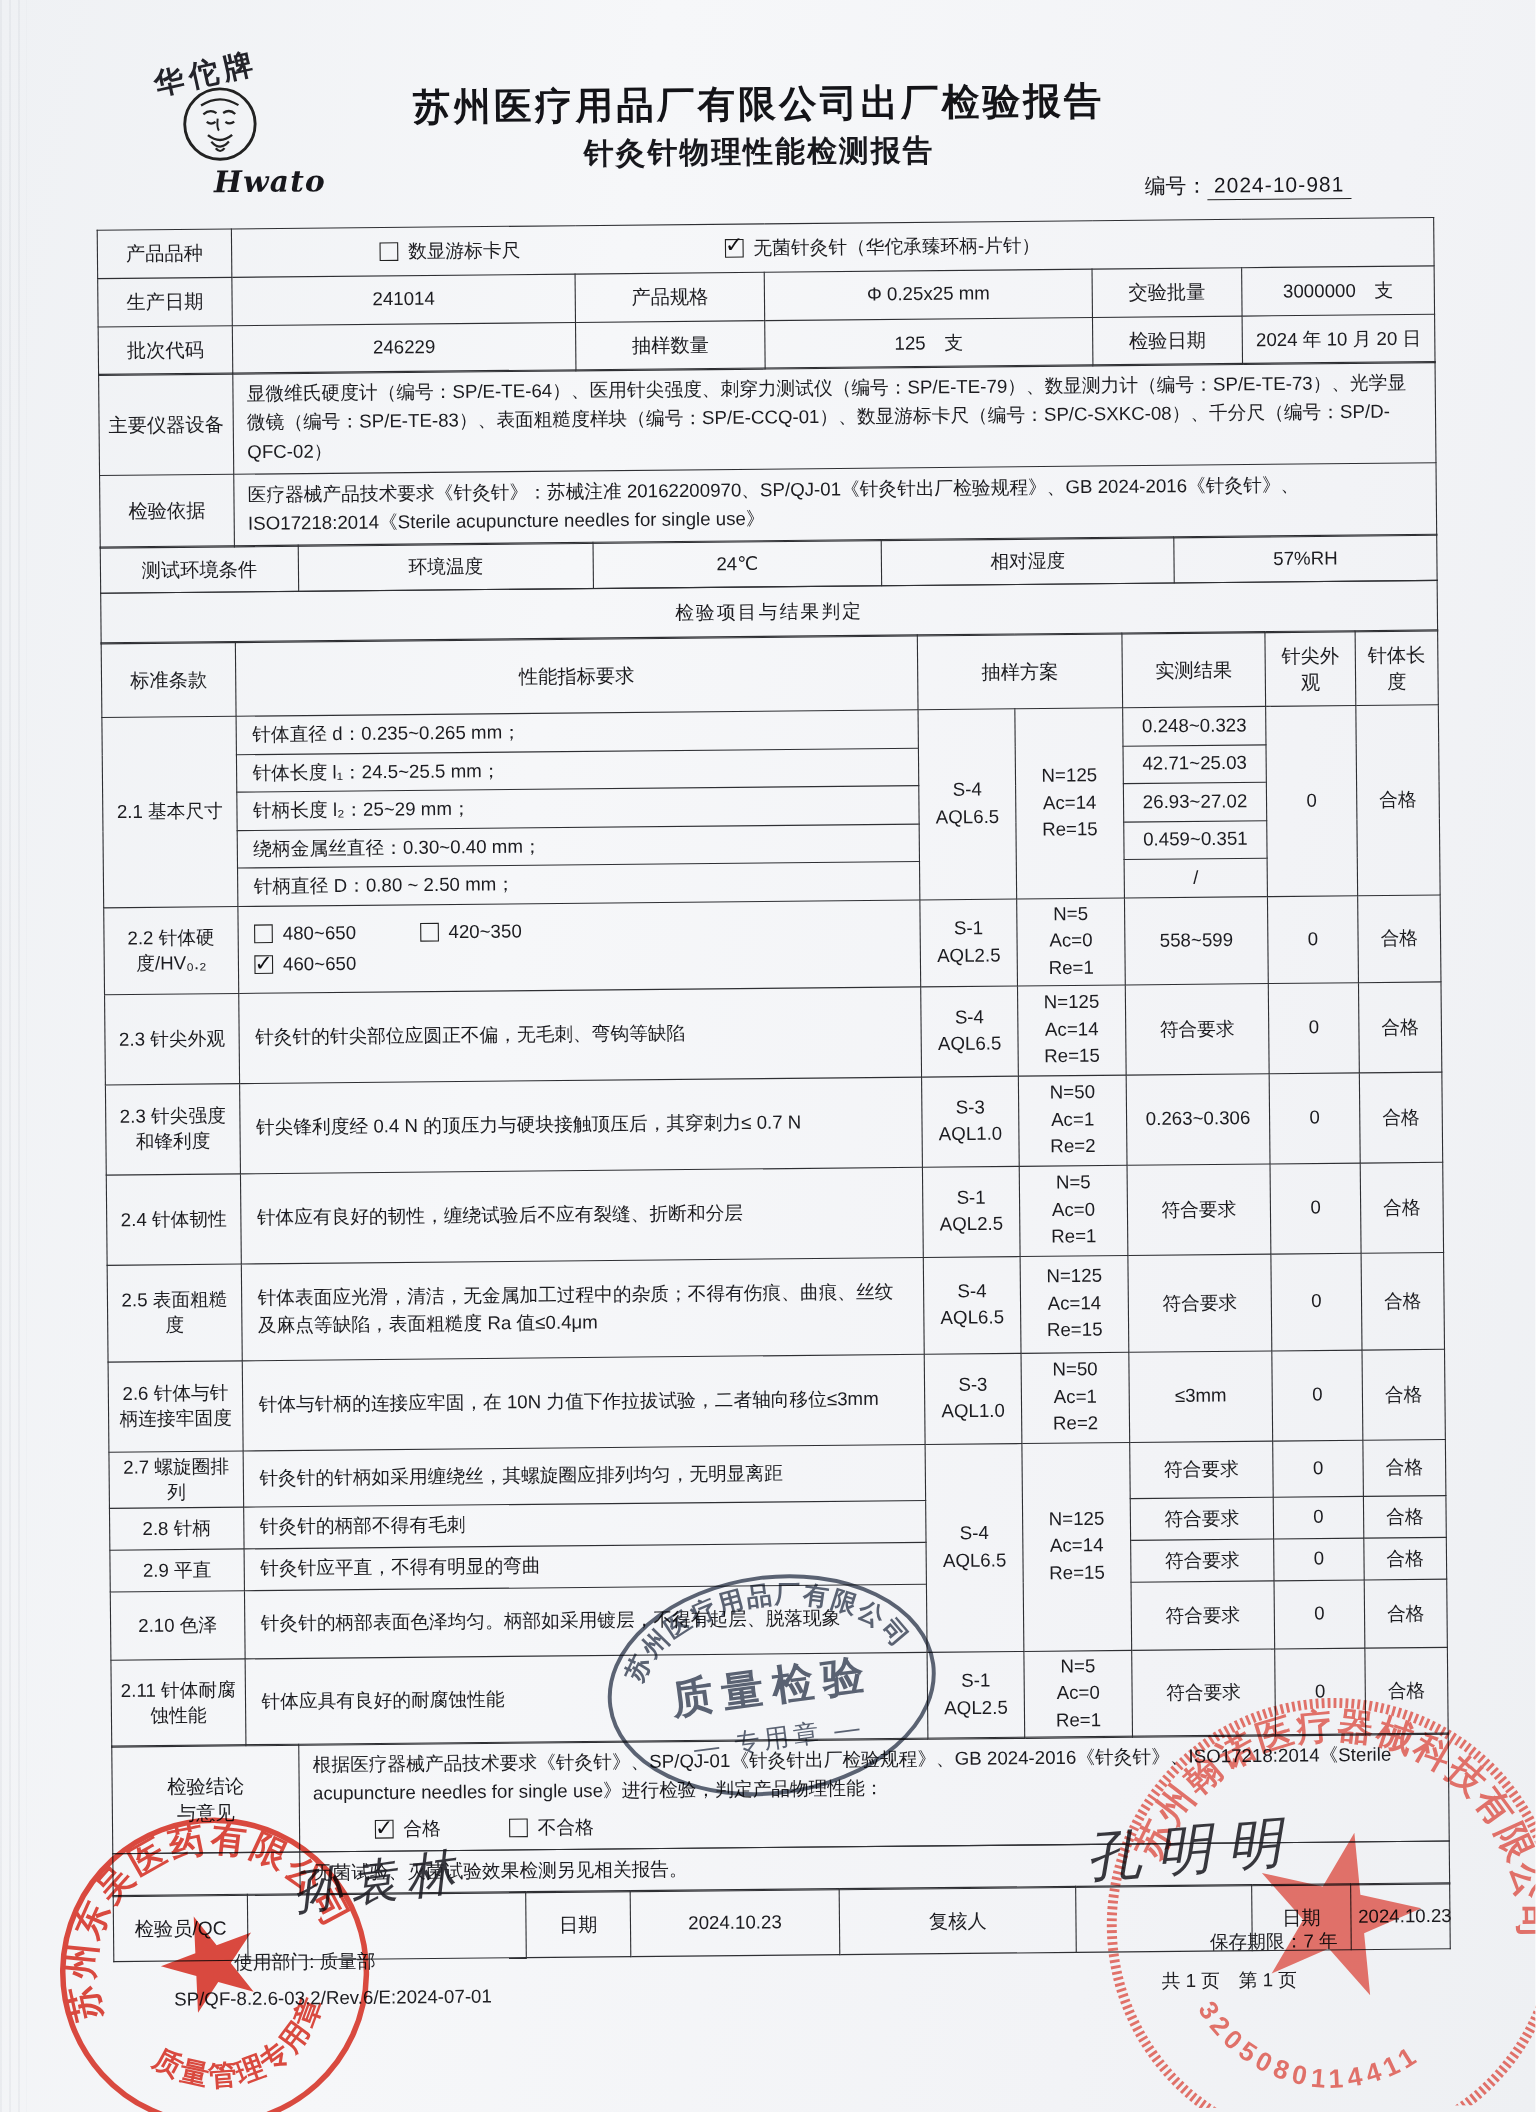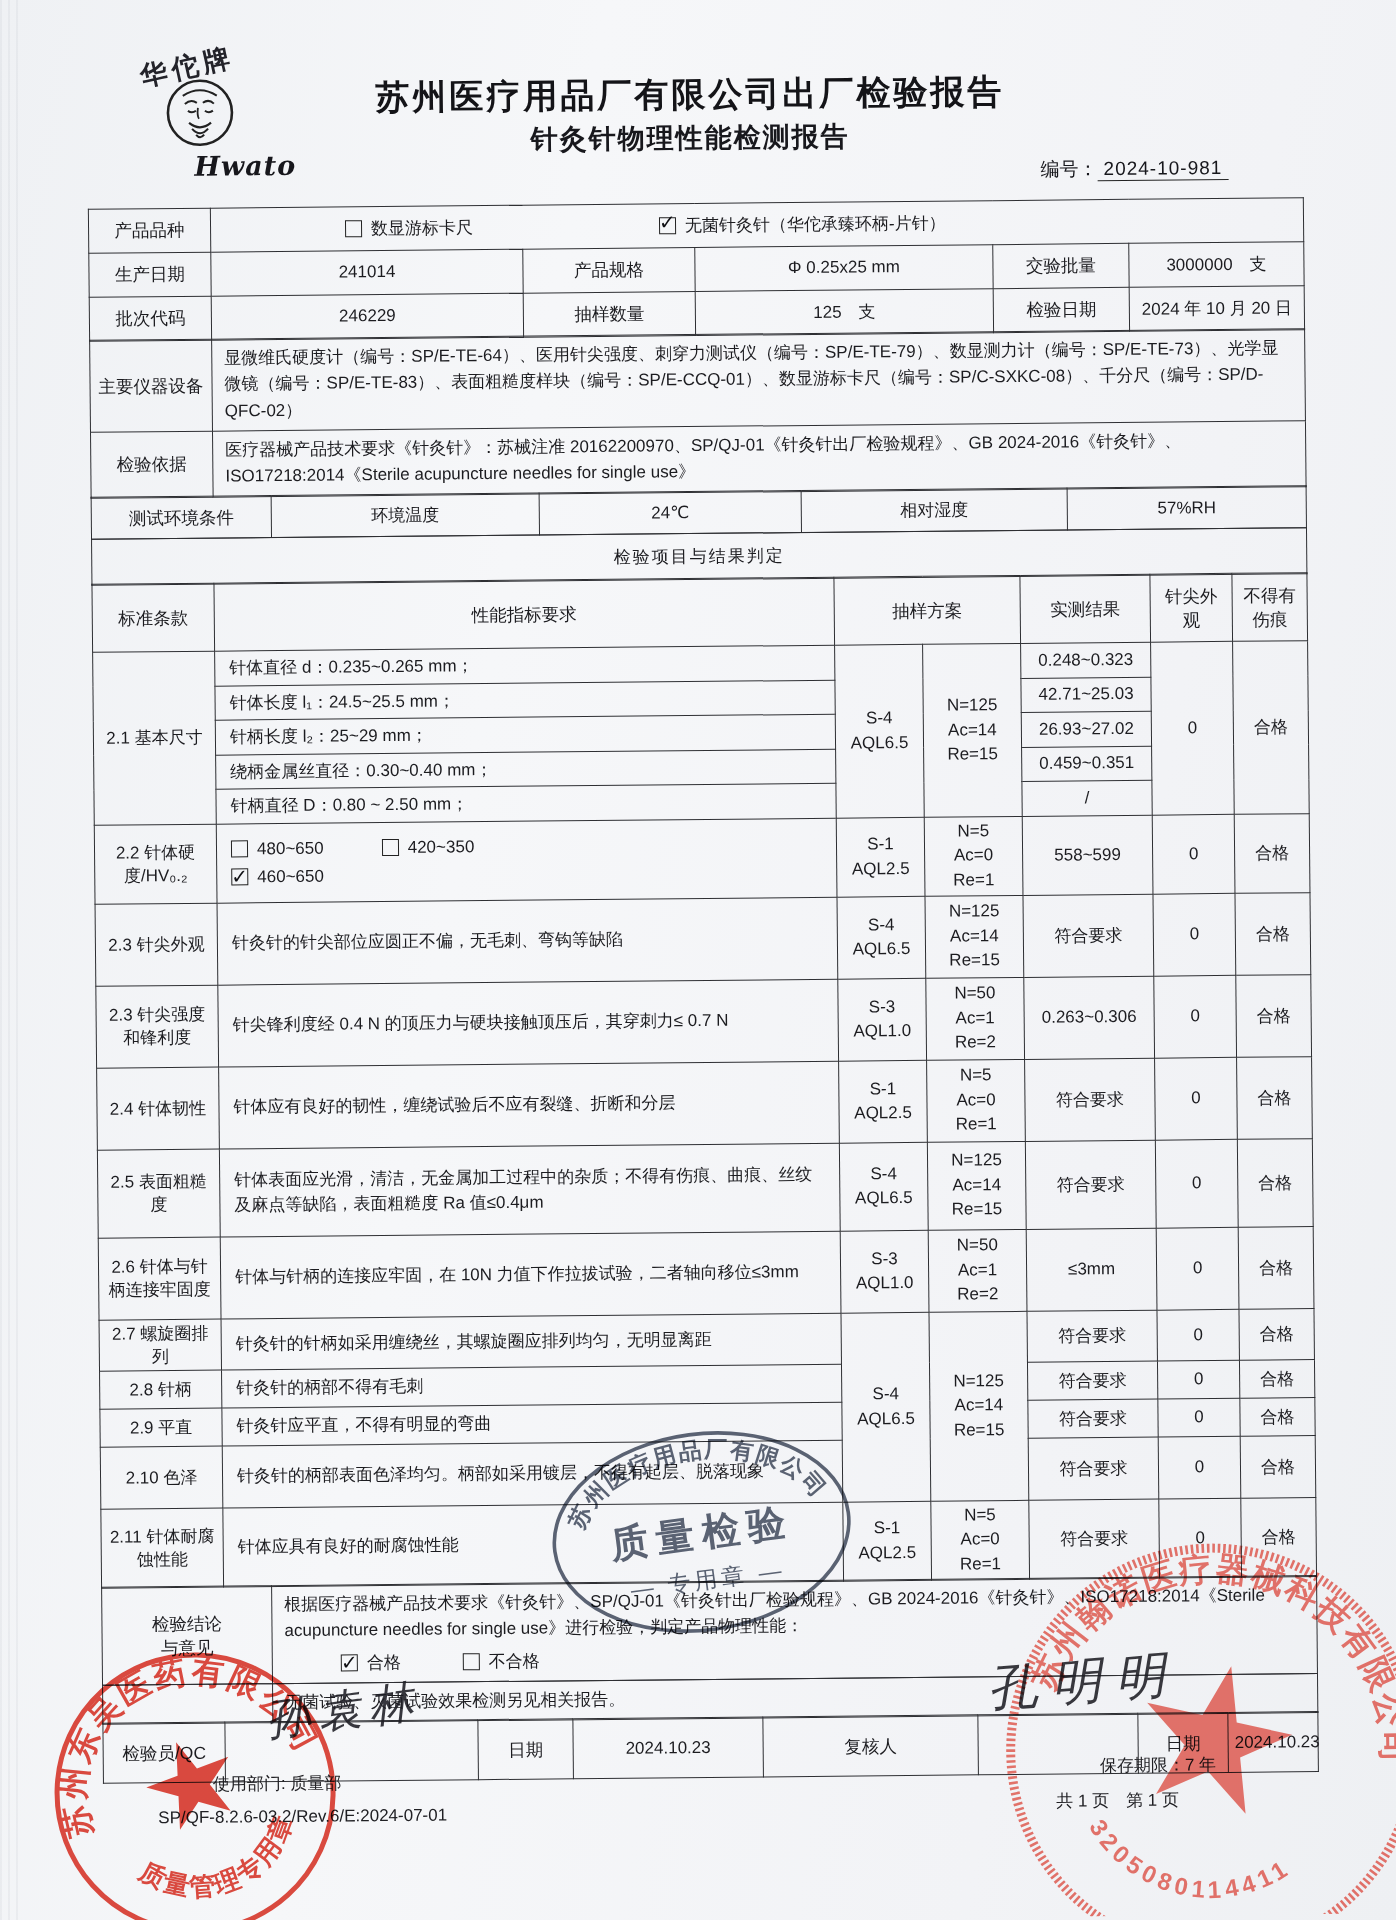--- a/index.html
+++ b/index.html
@@ -173,21 +173,21 @@
             <col style="width:82px">
             <col style="width:75px">
           </colgroup>
         <tbody>
             <tr class="rh" style="height:68px">
           <td>标准条款</td>
           <td>性能指标要求</td>
           <td colspan="2">抽样方案</td>
           <td>实测结果</td>
           <td>针尖外观</td>
-          <td>不得有伤痕</td>
+          <td>针体长度</td>
         </tr>
 
         <tr style="height:32px">
           <td rowspan="5" class="cen">2.1 基本尺寸</td>
           <td class="req">针体直径 d：0.235~0.265 mm；</td>
           <td rowspan="5" class="plan">
                 <div>S-4</div>
                 <div>AQL6.5</div>
               </td>
           <td rowspan="5" class="plan2">

